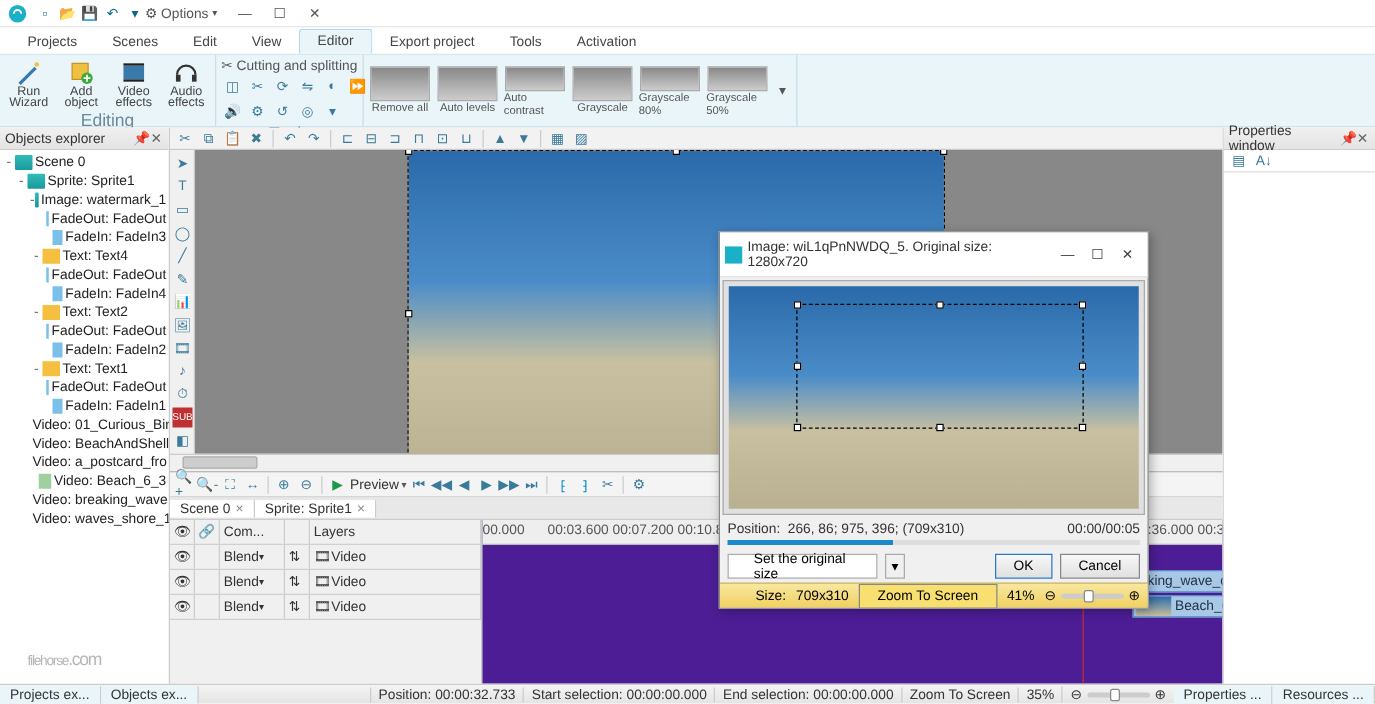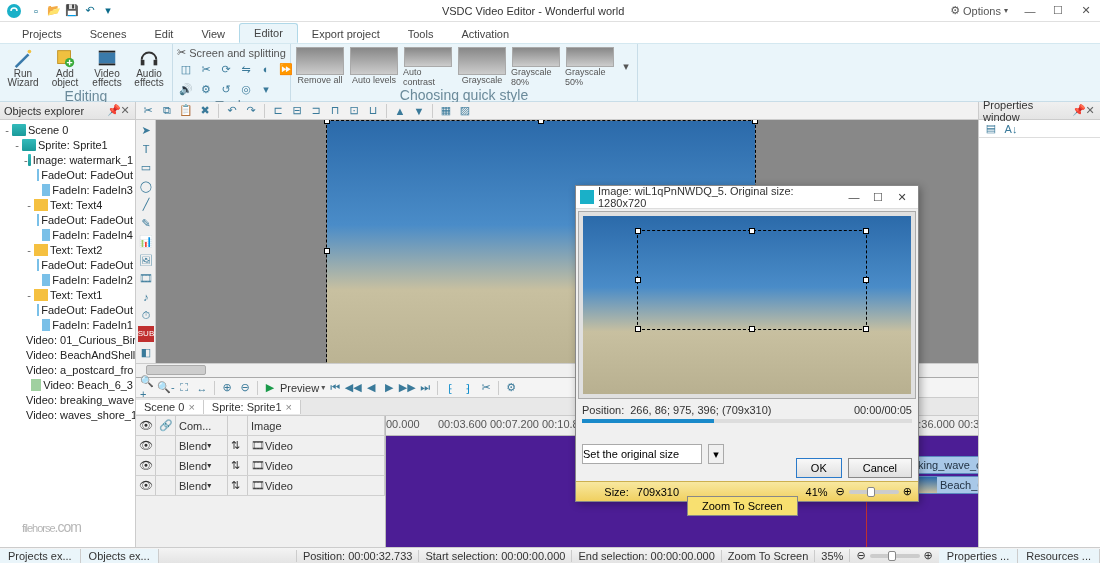--- a/index.html
+++ b/index.html
@@ -83,31 +83,31 @@
 .clip .thumb { width: 28px; height: 16px; background: linear-gradient(#2b6aaa,#c8c0a0); margin-right: 3px; }
 .playhead { position: absolute; top: 0; bottom: 0; width: 1px; background: #c03030; }
 
 
 .right-panel { width: 122px; border-left: 1px solid #ccc; display: flex; flex-direction: column; background: #fff; }
 .rp-body { flex: 1; }
 .prop-bar { height: 18px; border-bottom: 1px solid #ddd; display: flex; align-items: center; gap: 4px; padding-left: 4px; }
 
 
 .dialog { position: absolute; left: 575px; top: 185px; width: 344px; background: #f0f0f0; border: 1px solid #888; box-shadow: 2px 2px 8px rgba(0,0,0,0.3); z-index: 50; }
-.dlg-title { height: 23px; background: #fff; display: flex; align-items: center; padding: 4px 4px; border-bottom: 1px solid #ddd; }
+.dlg-title { height: 36px; background: #fff; display: flex; align-items: center; padding: 4px 4px; border-bottom: 1px solid #ddd; }
 .dlg-title .t { flex: 1; color: #333; font-size: 11px; }
 .dlg-title .db { width: 24px; text-align: center; color: #444; cursor: pointer; }
 .dlg-img { height: 188px; background: #e0e0e0; position: relative; margin: 2px; border: 1px solid #aaa; }
 .dlg-img .im { position: absolute; inset: 4px 4px 4px 4px; background: linear-gradient(180deg,#2b6aaa 0%, #4a8cc8 40%, #c8c0a0 65%, #b8b090 100%); }
 .dlg-sel { position: absolute; left: 58px; top: 18px; width: 230px; height: 100px; border: 1px dashed #000; }
 .dlg-row { display: flex; align-items: center; padding: 3px 6px; gap: 6px; }
 .dlg-row .lab { color: #333; }
 .dlg-row .val { color: #333; }
-.dlg-combo { height: 20px; border: 1px solid #aaa; background: #fff; display: flex; align-items: center; padding: 0 0; width: 120px; }
-.dlg-btn { height: 20px; padding: 0 14px; border: 1px solid #888; background: linear-gradient(#f8f8f8,#e0e0e0); cursor: pointer; margin-top: 28px; }
+.dlg-combo { height: 20px; border: 1px solid #aaa; background: #fff; display: flex; align-items: center; padding: 0 20px; width: 120px; }
+.dlg-btn { height: 20px; padding: 0 14px; border: 1px solid #888; background: linear-gradient(#f8f8f8,#e0e0e0); cursor: pointer; }
 .zoom-strip { height: 20px; background: linear-gradient(#f8e8a0,#f0d060); display: flex; align-items: center; padding: 0 6px; gap: 8px; border-top: 1px solid #ccb050; }
 .slider { flex: 0; display: flex; align-items: center; gap: 4px; }
 .slider .track { width: 50px; height: 4px; background: #ccc; border-radius: 2px; position: relative; }
 .slider .knob { position: absolute; left: 18px; top: -3px; width: 8px; height: 10px; background: #fff; border: 1px solid #888; border-radius: 2px; }
 
 
 .statusbar { position: absolute; bottom: 0; left: 0; right: 0; height: 16px; background: linear-gradient(#f4f4f4,#e4e4e4); border-top: 1px solid #ccc; display: flex; align-items: center; font-size: 10px; color: #333; }
 .sb-tab { padding: 0 8px; border-right: 1px solid #ccc; background: #eaf5fa; height: 14px; display: flex; align-items: center; }
 .sb-spacer { flex: 1; }
 .sb-item { padding: 0 6px; border-left: 1px solid #ccc; }
@@ -129,21 +129,20 @@
         <path d="M5 8a3 3 0 1 1 6 0" stroke="#fff" fill="none" stroke-width="1.5"></path>
       </svg>
   </div>
   <div class="qat">
     <div class="qat-btn">▫</div>
     <div class="qat-btn">📂</div>
     <div class="qat-btn">💾</div>
     <div class="qat-btn">↶</div>
     <div class="qat-btn">▾</div>
   </div>
-  <div class="title-text">VSDC Video Editor - Wonderful world</div>
   <div class="options-btn">
     <span>⚙</span>
     <span>Options</span>
     <span style="font-size:8px">▾</span>
   </div>
   <div class="win-controls">
     <div class="win-btn">—</div>
     <div class="win-btn">☐</div>
     <div class="win-btn">✕</div>
   </div>
@@ -198,21 +197,21 @@
         <span style="white-space:pre">Audio
 effects</span>
       </div>
     </div>
     <div class="rgroup-label">Editing</div>
   </div>
   <div class="rgroup" style="width:118px">
     <div class="rgroup-body" style="flex-direction:column; align-items:flex-start; gap:1px">
       <div style="font-size:10px;color:#555;display:flex;align-items:center;gap:3px">
         <span>✂</span>
-        <span>Screen and splitting</span>
+        <span>Cutting and splitting</span>
       </div>
       <div class="small-tools">
         <div class="small-tool">◫</div>
         <div class="small-tool">✂</div>
         <div class="small-tool">⟳</div>
         <div class="small-tool">⇋</div>
         <div class="small-tool">◐</div>
         <div class="small-tool">⏩</div>
         <div class="small-tool">🔊</div>
         <div class="small-tool">⚙</div>
@@ -244,21 +243,20 @@
         <div class="style-thumb">
           <div class="th"></div>
           <span>Grayscale 80%</span>
         </div>
         <div class="style-thumb">
           <div class="th"></div>
           <span>Grayscale 50%</span>
         </div>
         <div style="width: 14px; display: flex; align-items: center; justify-content: center; color: rgb(85, 85, 85);">▾</div>
       </div>
-    <div class="rgroup-label">Choosing quick style</div>
   </div>
 </div>
 
 <div class="main">
 
   <div class="left-panel">
     <div class="panel-head">
       <span>Objects explorer</span>
       <span class="sp"></span>
       <span class="pb">📌</span>
@@ -460,21 +458,21 @@
         <div class="tl-left">
           <div class="tl-row">
             <div class="cell" style="width:20px">
                 <span>👁</span>
               </div>
             <div class="cell" style="width:20px">
                 <span>🔗</span>
               </div>
             <div class="cell" style="width:52px">Com...</div>
             <div class="cell" style="width:20px"></div>
-            <div class="cell" style="flex:1">Image</div>
+            <div class="cell" style="flex:1">Layers</div>
           </div>
           <div id="tl-rows">
               <div class="tl-row">
                 <div class="cell" style="width:20px">
                   <span>👁</span>
                 </div>
                 <div class="cell" style="width:20px"></div>
                 <div class="cell" style="width:52px">Blend <span style="font-size:8px">▾</span></div>
                 <div class="cell" style="width:20px">
                   <span>⇅</span>

